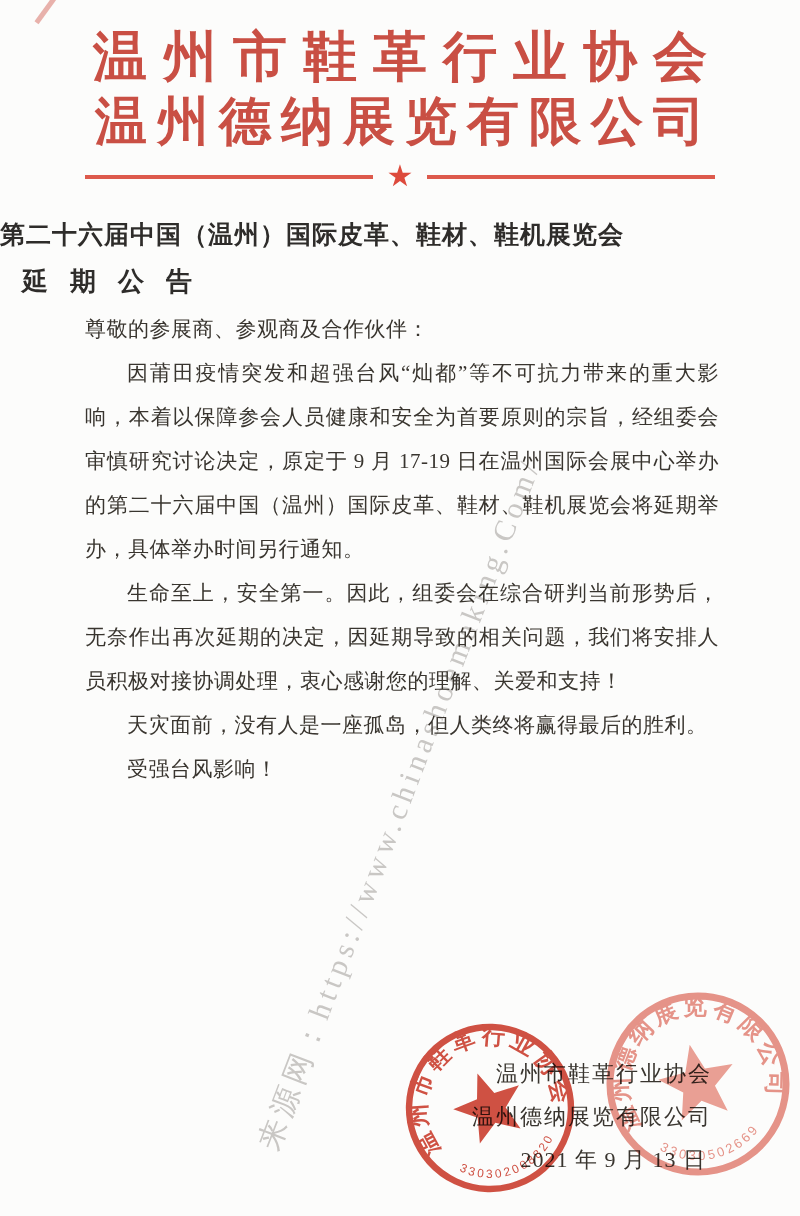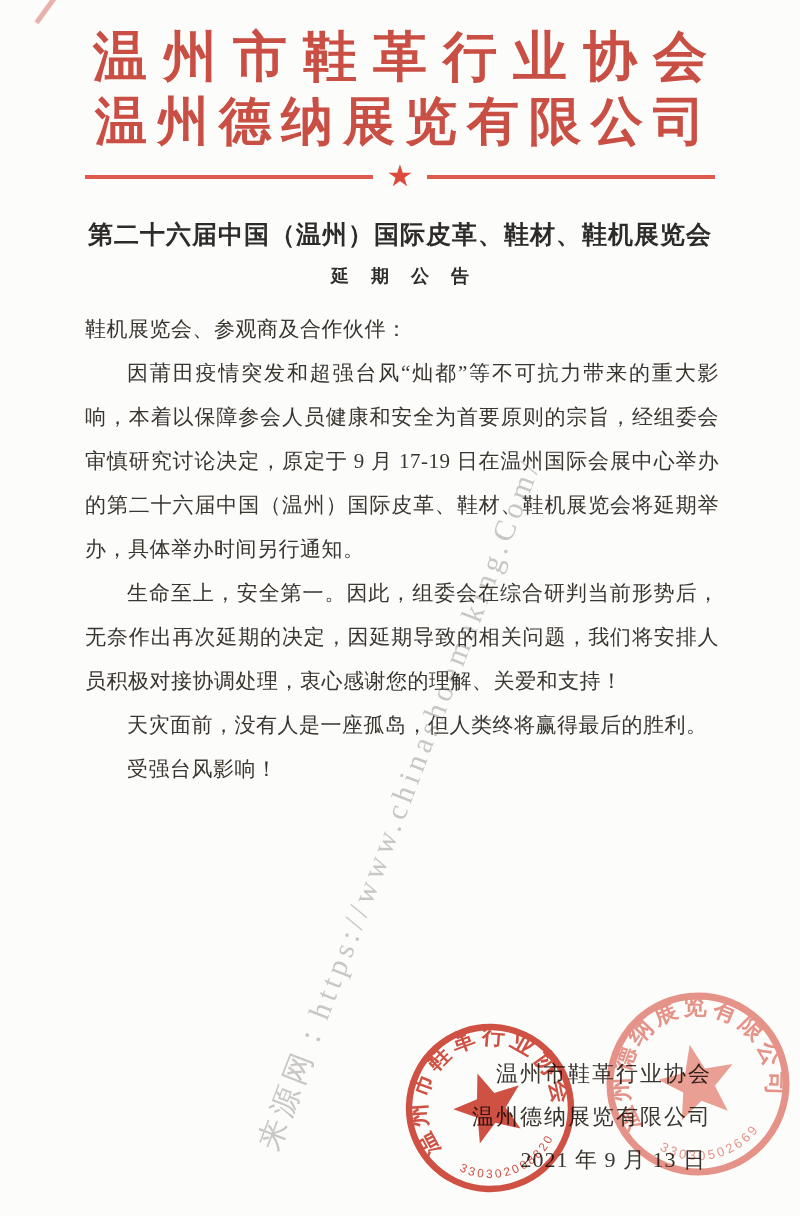--- a/index.html
+++ b/index.html
@@ -14,23 +14,23 @@
     background:rgba(205,75,60,.42); transform:rotate(36deg);
   }
   
   .letterhead { padding-top:24px; text-align:center; color:#c94f44; }
   .lh1 { font-size:54px; font-weight:bold; letter-spacing:16px; line-height:66px; text-indent:16px; }
   .lh2 { font-size:52px; font-weight:bold; letter-spacing:10px; line-height:64px; text-indent:10px; }
   .divider { display:flex; align-items:center; margin:8px 85px 0 85px; gap:14px; }
   .dline { flex:1; height:4px; background:#dd5a4c; }
   .dstar { color:#dd4a3c; font-size:30px; line-height:1; transform:translateY(-1px); }
   
-  .title-block { margin-top:26px; text-align:center; color:#2e2c2a; }
+  .title-block { margin-top:26px; color:#2e2c2a; }
   .title-block h1 { margin:0; font-size:25px; font-weight:bold; letter-spacing:1px; }
-  .title-block h2 { margin:13px 0 4px 0; font-size:18px; font-weight:bold; letter-spacing:22px; text-indent:22px; }
+  .title-block h2 { margin:13px 0 4px 0; font-size:26px; font-weight:bold; letter-spacing:22px; text-indent:22px; }
   
   .body-text {
     position:absolute; left:85px; top:307px; width:634px;
     font-size:21px; line-height:44px; letter-spacing:.5px;
     color:#39352f; text-align:justify;
   }
   .body-text p { margin:0; }
   .para { text-indent:2em; }
   
   .signature {
@@ -68,21 +68,21 @@
       <span class="dline"></span>
     </div>
   </header>
 
   <section class="title-block">
     <h1>第二十六届中国（温州）国际皮革、鞋材、鞋机展览会</h1>
     <h2>延期公告</h2>
   </section>
 
   <section class="body-text">
-    <p class="salutation">鞋机展览会、参观商及合作伙伴：</p>
+    <p class="salutation">尊敬的参展商、参观商及合作伙伴：</p>
     <p class="para">因莆田疫情突发和超强台风“灿都”等不可抗力带来的重大影响，本着以保障参会人员健康和安全为首要原则的宗旨，经组委会审慎研究讨论决定，原定于 9 月 17-19 日在温州国际会展中心举办的第二十六届中国（温州）国际皮革、鞋材、鞋机展览会将延期举办，具体举办时间另行通知。</p>
     <p class="para">生命至上，安全第一。因此，组委会在综合研判当前形势后，无奈作出再次延期的决定，因延期导致的相关问题，我们将安排人员积极对接协调处理，衷心感谢您的理解、关爱和支持！</p>
     <p class="para">天灾面前，没有人是一座孤岛，但人类终将赢得最后的胜利。</p>
     <p class="para">受强台风影响！</p>
   </section>
 
   <div class="signature">
     <div>温州市鞋革行业协会</div>
     <div>温州德纳展览有限公司</div>
     <div class="sig-date">2021 年 9 月 13 日</div>

